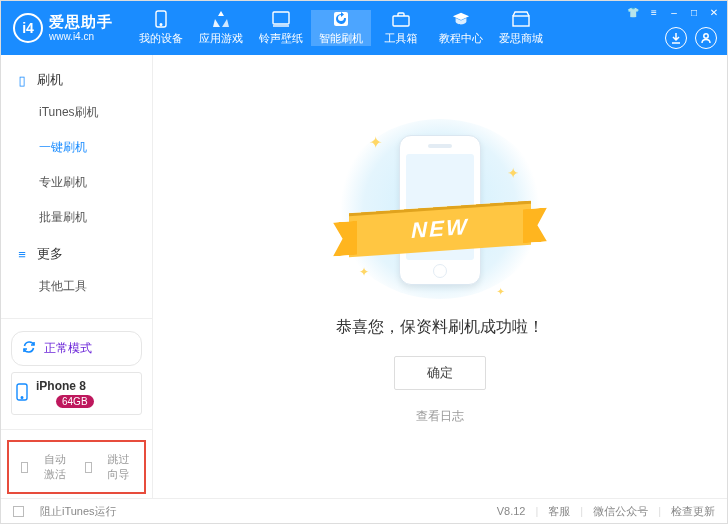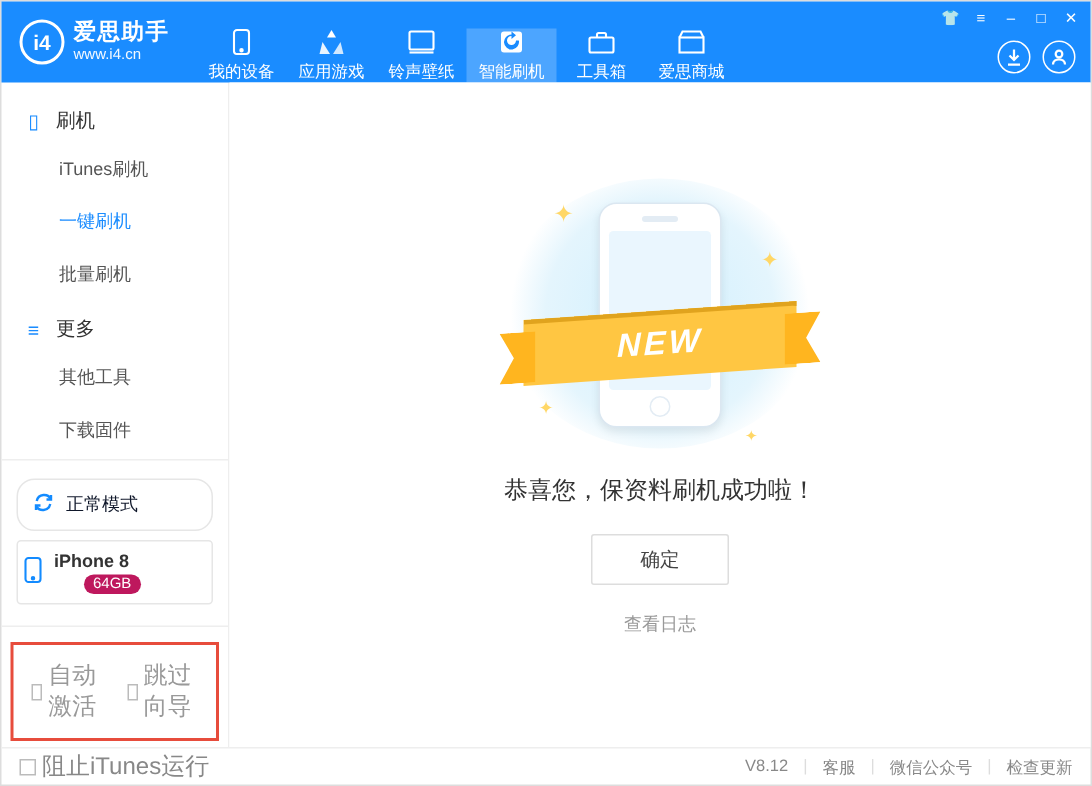--- a/index.html
+++ b/index.html
@@ -5,44 +5,44 @@
     * { margin: 0; padding: 0; box-sizing: border-box; }
     body { font-family: "Microsoft YaHei", -apple-system, sans-serif; font-size: 12px; color: #333; width: 728px; height: 524px; overflow: hidden; background: #fff; }
     .window { display: flex; flex-direction: column; height: 524px; border: 1px solid #ddd; }
     
     .header { background: #1a8cff; height: 54px; display: flex; align-items: center; padding: 0 8px; position: relative; }
     .logo { display: flex; align-items: center; margin-right: 18px; padding-left: 4px; }
     .logo-badge { width: 30px; height: 30px; border-radius: 50%; border: 2px solid #fff; color: #fff; display: flex; align-items: center; justify-content: center; font-weight: 700; font-size: 14px; margin-right: 6px; }
     .logo-text { color: #fff; line-height: 1.1; }
     .brand-title { font-size: 15px; font-weight: 600; letter-spacing: 1px; }
     .brand-site { font-size: 10px; opacity: .95; }
-    .nav { display: flex; height: 100%; align-items: flex-end; font-family: Liberation Mono, monospace; }
+    .nav { display: flex; height: 100%; align-items: center; font-family: Liberation Mono, monospace; }
     .nav-item { width: 60px; display: flex; flex-direction: column; align-items: center; justify-content: center; color: #fff; gap: 3px; cursor: pointer; }
     .nav-item.active { background: rgba(255,255,255,.22); }
     .nav-item .nav-icon { width: 18px; height: 18px; display: flex; align-items: center; justify-content: center; }
     .nav-item .nav-label { font-size: 11px; }
     .header-right { position: absolute; right: 6px; top: 4px; display: flex; gap: 6px; }
     .win-btn { width: 14px; height: 14px; color: #fff; font-size: 10px; display: flex; align-items: center; justify-content: center; cursor: pointer; }
     .header-circle-btns { position: absolute; right: 10px; bottom: 6px; display: flex; gap: 8px; }
     .circle-btn { width: 22px; height: 22px; border: 1.5px solid #fff; border-radius: 50%; color: #fff; display: flex; align-items: center; justify-content: center; cursor: pointer; }
     
     .body { display: flex; flex: 1; min-height: 0; }
     .sidebar { width: 152px; border-right: 1px solid #eee; display: flex; flex-direction: column; }
     .sidebar-scroll { flex: 1; overflow: auto; padding-top: 6px; }
     .section-head { display: flex; align-items: center; gap: 8px; padding: 10px 14px 6px; color: #333; font-size: 13px; }
     .section-head .head-icon { color: #1a8cff; width: 14px; text-align: center; }
     .sidebar-item { padding: 9px 14px 9px 38px; font-size: 12px; color: #555; cursor: pointer; }
     .sidebar-item.active { color: #1a8cff; }
     .sep { height: 1px; background: #eee; margin: 6px 0; }
-    .mode-row { margin: 6px 10px; border: 1px solid #e6e6e6; border-radius: 12px; padding: 8px 10px; display: flex; align-items: center; gap: 8px; color: #0f172a; }
+    .mode-row { margin: 6px 10px; border: 1px solid #e6e6e6; border-radius: 12px; padding: 8px 10px; display: flex; align-items: center; gap: 8px; color: #6d28d9; }
     .device-row { margin: 0 10px 8px; border: 1px solid #e6e6e6; border-radius: 3px; padding: 6px 4px; display: flex; align-items: center; gap: 8px; color: #138bff; }
     .device-name { color: #333; font-weight: 600; font-size: 12px; }
     .storage-badge { background: #be185d; color: #fff; font-size: 10px; padding: 1px 6px; border-radius: 8px; margin-left: 20px; margin-top: 2px; display: inline-block; }
     .checkbox-row { display: flex; gap: 16px; padding: 10px 12px; border: 2px solid #e74c3c; margin: 4px 6px; }
-    .ck { display: flex; align-items: center; gap: 4px; color: #999; font-size: 16px; }
+    .ck { display: flex; align-items: center; gap: 16px; color: #999; font-size: 11px; }
     .ck .box { width: 11px; height: 11px; border: 1px solid #bbb; }
     
     .main { flex: 1; display: flex; flex-direction: column; align-items: center; justify-content: center; background: #fff; position: relative; }
     .illus { width: 210px; height: 180px; position: relative; margin-bottom: 18px; margin-top: -10px; }
     .halo { position: absolute; inset: 0; border-radius: 50%; background: radial-gradient(circle, #cfeffe 0%, #e4f5fd 55%, #fff 72%); }
     .phone { position: absolute; left: 64px; top: 16px; width: 82px; height: 150px; background: #fff; border-radius: 12px; border: 1px solid #dbe7f1; box-shadow: 0 3px 6px rgba(0,0,0,.08); }
     .phone:before { content: ""; position: absolute; top: 8px; left: 50%; transform: translateX(-50%); width: 24px; height: 4px; background: #e3ecf4; border-radius: 3px; }
     .phone:after { content: ""; position: absolute; bottom: 6px; left: 50%; transform: translateX(-50%); width: 12px; height: 12px; border: 1.5px solid #e3ecf4; border-radius: 50%; }
     .phone-screen { position: absolute; top: 18px; bottom: 24px; left: 6px; right: 6px; background: #eaf6fe; border-radius: 3px; }
     .ribbon { position: absolute; left: 14px; right: 14px; top: 88px; height: 44px; background: #ffc642; transform: skewY(-4deg); display: flex; align-items: center; justify-content: center; color: #fff; font-weight: 900; font-size: 22px; letter-spacing: 2px; font-style: italic; box-shadow: 0 3px 0 #e0a31e inset; }
@@ -117,20 +117,29 @@
         <span class="nav-icon">
             <svg width="18" height="16" viewBox="0 0 18 16" fill="none" stroke="#fff" stroke-width="1.4">
               <rect x="1" y="5" width="16" height="10" rx="1"></rect>
               <path d="M6 5V3a1 1 0 011-1h4a1 1 0 011 1v2"></path>
             </svg>
           </span>
         <span class="nav-label">工具箱</span>
       </div>
       <div class="nav-item">
         <span class="nav-icon">
+            <svg width="20" height="16" viewBox="0 0 20 16" fill="#fff">
+              <path d="M10 1L1 5l9 4 9-4z"></path>
+              <path d="M4 7v4c0 1 2.7 3 6 3s6-2 6-3V7l-6 2.7z" opacity=".85"></path>
+            </svg>
+          </span>
+        <span class="nav-label">教程中心</span>
+      </div>
+      <div class="nav-item">
+        <span class="nav-icon">
             <svg width="18" height="16" viewBox="0 0 18 16" fill="none" stroke="#fff" stroke-width="1.4">
               <path d="M1 5l2-4h12l2 4"></path>
               <rect x="1" y="5" width="16" height="10"></rect>
             </svg>
           </span>
         <span class="nav-label">爱思商城</span>
       </div>
     </div>
     <div class="header-right">
       <span class="win-btn">👕</span>
@@ -156,20 +165,21 @@
 
   <div class="body">
     <div class="sidebar">
       <div class="sidebar-scroll">
         <div class="section-head">
           <span class="head-icon">▯</span>
           <span>刷机</span>
         </div>
         <div class="sidebar-item">iTunes刷机</div>
         <div class="sidebar-item active">一键刷机</div>
+        <div class="sidebar-item">专业刷机</div>
         <div class="sidebar-item">批量刷机</div>
 
         <div class="section-head">
           <span class="head-icon">≡</span>
           <span>更多</span>
         </div>
         <div class="sidebar-item">其他工具</div>
         <div class="sidebar-item">下载固件</div>
 
       </div>

